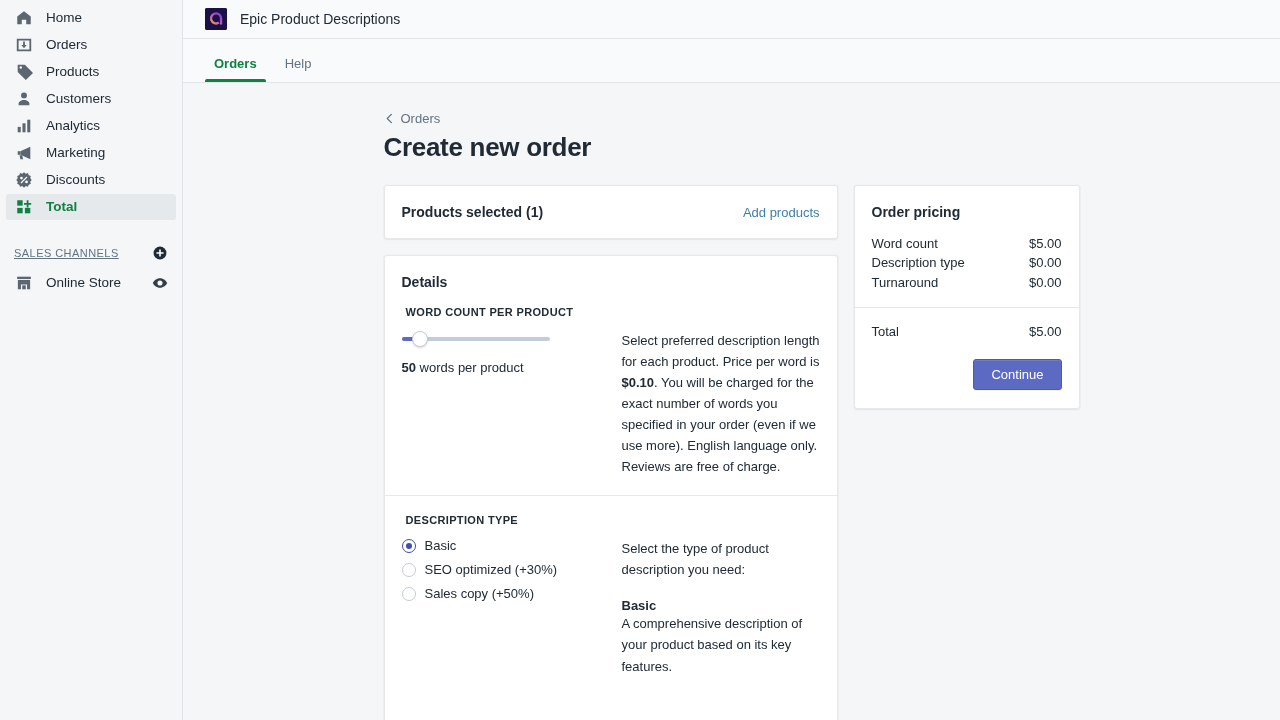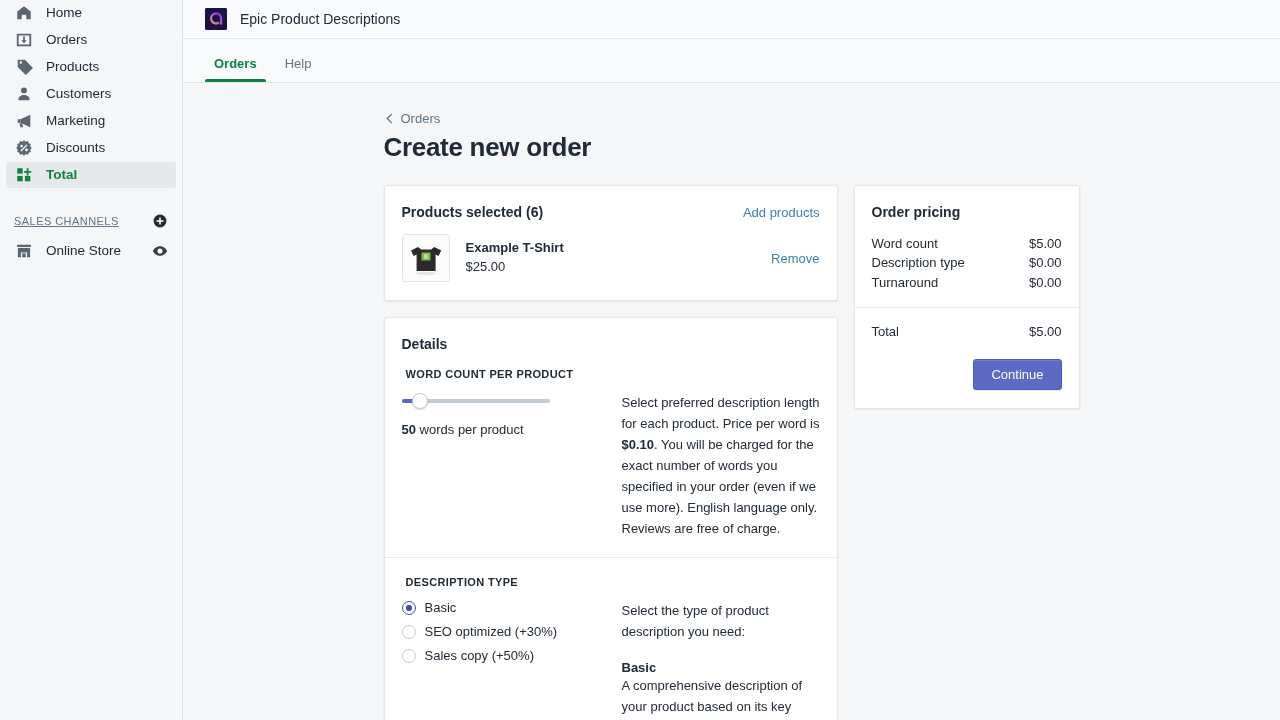--- a/index.html
+++ b/index.html
@@ -14,20 +14,21 @@
   }
 
   
   .app { display: flex; width: 1280px; height: 720px; }
 
   
   .sidebar {
     width: 183px; height: 720px;
     background: #f4f6f8;
     border-right: 1px solid #dfe3e8;
+    padding-top: 5px;
     flex: 0 0 183px;
   }
   .nav-item {
     display: flex; align-items: center;
     height: 26px; margin: 0 6px 1px 6px;
     padding: 0 8px;
     border-radius: 3px;
     cursor: pointer;
     font-size: 13.5px;
     color: #212b36;
@@ -252,20 +253,30 @@
     <div class="nav-item">
       <span class="nav-ico">
         <svg width="18" height="18" viewBox="0 0 20 20">
           <circle cx="10" cy="6" r="3.3" fill="#5c6670"></circle>
           <path fill="#5c6670" d="M10 11c-3.4 0-6 1.9-6 4.3V17h12v-1.7c0-2.4-2.6-4.3-6-4.3z"></path>
         </svg>
       </span>
       <span class="nav-label">Customers</span>
     </div>
 
+    <div class="nav-item">
+      <span class="nav-ico">
+        <svg width="18" height="18" viewBox="0 0 20 20">
+          <rect x="3" y="11" width="3.4" height="6" fill="#5c6670"></rect>
+          <rect x="8.3" y="7" width="3.4" height="10" fill="#5c6670"></rect>
+          <rect x="13.6" y="3" width="3.4" height="14" fill="#5c6670"></rect>
+        </svg>
+      </span>
+      <span class="nav-label">Analytics</span>
+    </div>
 
     <div class="nav-item">
       <span class="nav-ico">
         <svg width="18" height="18" viewBox="0 0 20 20">
           <path fill="#5c6670" d="M17 3 6 8v4l11 5V3z"></path>
           <path fill="#5c6670" d="M3 8h3v4H3z"></path>
           <path fill="#5c6670" d="M5 12.6h3l1 4.4H6z"></path>
         </svg>
       </span>
       <span class="nav-label">Marketing</span>
@@ -364,38 +375,22 @@
 
         <h1 class="page-title">Create new order</h1>
 
         <div class="cols">
 
           <div class="col-left">
 
             <div class="card">
               <div class="card-sec">
                 <div class="row-between">
-                  <span class="card-heading">Products selected (6)</span>
+                  <span class="card-heading">Products selected (1)</span>
                   <span class="link">Add products</span>
-                </div>
-                <div class="product-row">
-                  <span class="thumb">
-                    <svg width="46" height="46" viewBox="0 0 46 46">
-                      <rect width="46" height="46" fill="#fbfbfb"></rect>
-                      <path d="M15 12l-7 3.5 2.6 5.4 3-1.3V36h19V19.6l3 1.3 2.6-5.4-7-3.5-3 2.6h-10z" fill="#2a2a2a"></path>
-                      <rect x="18.5" y="17.5" width="9" height="8" fill="#7ab648"></rect>
-                      <rect x="21" y="19" width="4.2" height="5" fill="#b7d98f"></rect>
-                      <ellipse cx="23" cy="38.4" rx="10" ry="1.5" fill="#e4e4e4"></ellipse>
-                    </svg>
-                  </span>
-                  <span class="prod-info">
-                    <span class="prod-name" style="display:block">Example T-Shirt</span>
-                    <span class="prod-price" style="display:block">$25.00</span>
-                  </span>
-                  <span class="link">Remove</span>
                 </div>
               </div>
             </div>
 
             <div class="card" style="margin-bottom:0">
 
               <div class="card-sec">
                 <div class="card-heading">Details</div>
 
                 <div class="field-label">WORD COUNT PER PRODUCT</div>

